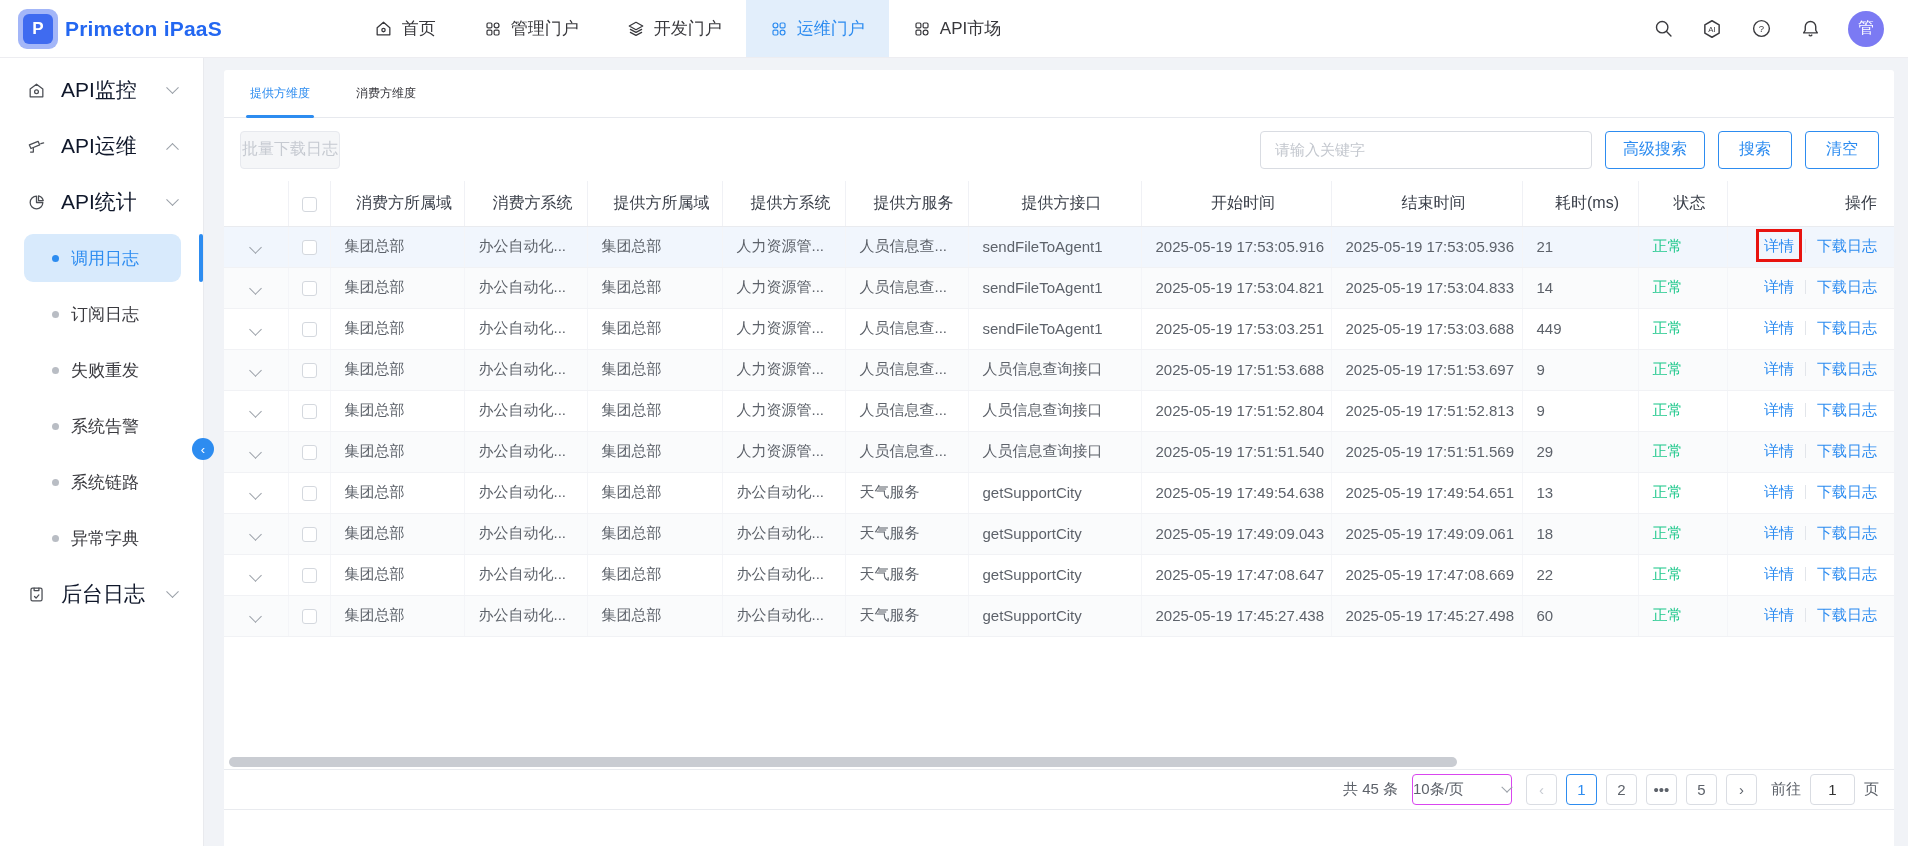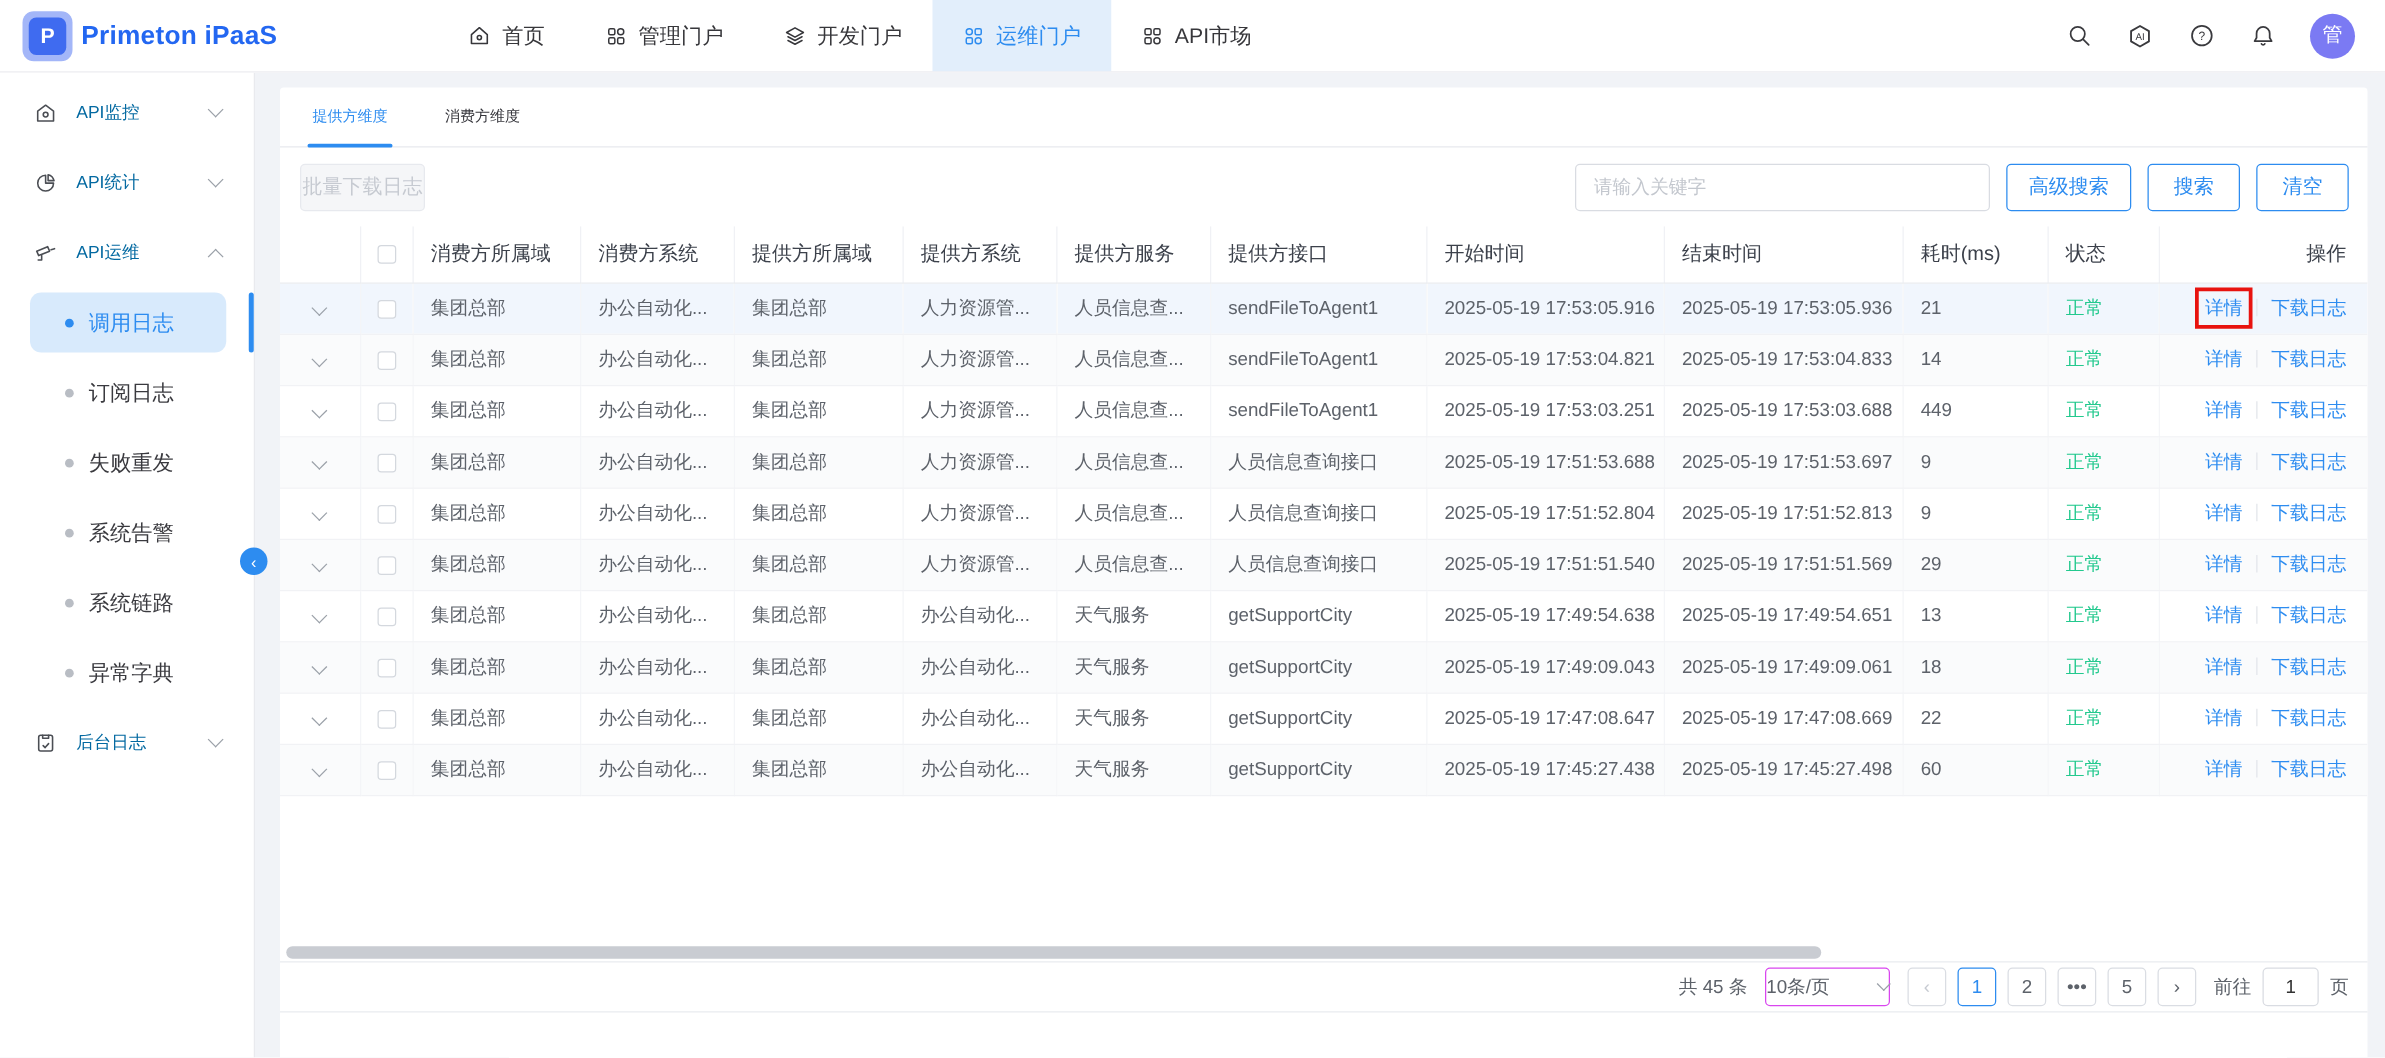--- a/index.html
+++ b/index.html
@@ -25,21 +25,21 @@
   .nav-item.active svg { stroke:#2d8cf0; }
   .top-right { margin-left:auto; display:flex; align-items:center; gap:27px; margin-right:24px; }
   .tool-ic { width:22px; height:22px; display:flex; align-items:center; justify-content:center; cursor:pointer; }
   .avatar { width:36px; height:36px; border-radius:50%; background:#7b7af3; color:#fff;
             font-size:16px; display:flex; align-items:center; justify-content:center; cursor:pointer; }
   
   .app { flex:1; display:flex; min-height:0; }
   .sidebar { width:204px; flex:none; background:#fff; border-right:1px solid #e9eaee;
              position:relative; padding-top:4px; }
   .side-group { height:56px; display:flex; align-items:center; gap:15px; padding-left:27px;
-                font-size:14px; color:#0369a1; cursor:pointer; }
+                font-size:21px; color:#0f172a; cursor:pointer; }
   .side-group svg { flex:none; }
   .chev { width:9px; height:9px; border-right:1.6px solid #9aa0a8; border-bottom:1.6px solid #9aa0a8;
           margin-left:auto; margin-right:26px; flex:none; }
   .chev.down { transform:rotate(45deg) translate(-2px,-2px); }
   .chev.up   { transform:rotate(-135deg) translate(-2px,-2px); }
   .side-sub { height:56px; display:flex; align-items:center; padding:0 22px 0 24px; cursor:pointer; }
   .side-sub-inner { height:48px; flex:1; display:flex; align-items:center; gap:12px;
                     padding-left:28px; border-radius:9px; font-size:17px; color:#3a3a3f; }
   .side-sub.active .side-sub-inner { background:#d8eafc; color:#2d8cf0; }
   .dot { width:7px; height:7px; border-radius:50%; background:#b9bdc4; flex:none; }
@@ -65,21 +65,21 @@
   .kw-input { width:332px; height:38px; border:1px solid #d9dce2; border-radius:4px;
               font-size:15px; padding:0 14px; color:#333; outline:none;
               font-family:"Liberation Sans","DejaVu Sans",sans-serif; }
   .kw-input::placeholder { color:#c3c7ce; }
   .btn-blue { height:38px; padding:0 17px; min-width:74px; font-size:16px; background:#fff;
               color:#2d8cf0; border:1px solid #2d8cf0; border-radius:4px; cursor:pointer;
               font-family:"Liberation Sans","DejaVu Sans",sans-serif; }
   
   .table-wrap { flex:1; min-height:0; overflow:hidden; }
   table { width:100%; border-collapse:collapse; table-layout:fixed; }
-  th { height:45px; text-align:left; padding:0 0 0 14px; font-size:16px; font-weight:normal;
+  th { height:45px; text-align:center; padding:0 0 0 14px; font-size:16px; font-weight:normal;
        color:#3c414b; border-bottom:1px solid #e9ebef; border-right:1px solid #f0f1f5;
        white-space:nowrap; overflow:hidden; background:#fff; }
   th:last-child, td:last-child { border-right:none; }
   th.c-exp, th.c-chk, td.c-exp, td.c-chk { padding:0; text-align:center; }
   th.c-actions, td.c-actions { text-align:right; padding-right:17px; }
   td { height:41px; padding:0 6px 0 14px; font-size:15px; color:#5d626a;
        border-bottom:1px solid #f1f2f5; border-right:1px solid #f4f5f8;
        white-space:nowrap; overflow:hidden; text-overflow:ellipsis; }
   tr.striped td { background:#fafbfc; }
   tr.hovered td { background:#f1f6fd; }
@@ -203,34 +203,34 @@
     <div class="side-group">
       <svg class="ic" width="19" height="19" viewBox="0 0 24 24" stroke="#4b4e54">
           <path d="M4 10 L12 4 L20 10 V20 H4 Z"></path>
           <circle cx="12" cy="13.5" r="2.4"></circle>
         </svg>
       <span>API监控</span>
       <i class="chev down"></i>
     </div>
     <div class="side-group">
       <svg class="ic" width="19" height="19" viewBox="0 0 24 24" stroke="#4b4e54">
-          <path d="M12 4 a8 8 0 1 0 8 8 h-8 Z"></path>
-          <path d="M14.5 3.5 a8 8 0 0 1 6 6 h-6 Z"></path>
-        </svg>
-      <span>API统计</span>
-      <i class="chev down"></i>
-    </div>
-    <div class="side-group">
-      <svg class="ic" width="19" height="19" viewBox="0 0 24 24" stroke="#4b4e54">
           <path d="M3 10 L14 5.5 L16 10 L5 14.5 Z"></path>
           <path d="M8 14.5 V19 H4.5"></path>
           <path d="M17.5 8.5 L21 7.5"></path>
         </svg>
       <span>API运维</span>
       <i class="chev up"></i>
+    </div>
+    <div class="side-group">
+      <svg class="ic" width="19" height="19" viewBox="0 0 24 24" stroke="#4b4e54">
+          <path d="M12 4 a8 8 0 1 0 8 8 h-8 Z"></path>
+          <path d="M14.5 3.5 a8 8 0 0 1 6 6 h-6 Z"></path>
+        </svg>
+      <span>API统计</span>
+      <i class="chev down"></i>
     </div>
 
     <div class="side-sub active">
       <div class="side-sub-inner">
         <span class="dot"></span>
         <span>调用日志</span>
       </div>
     </div>
     <div class="side-sub">
       <div class="side-sub-inner">

